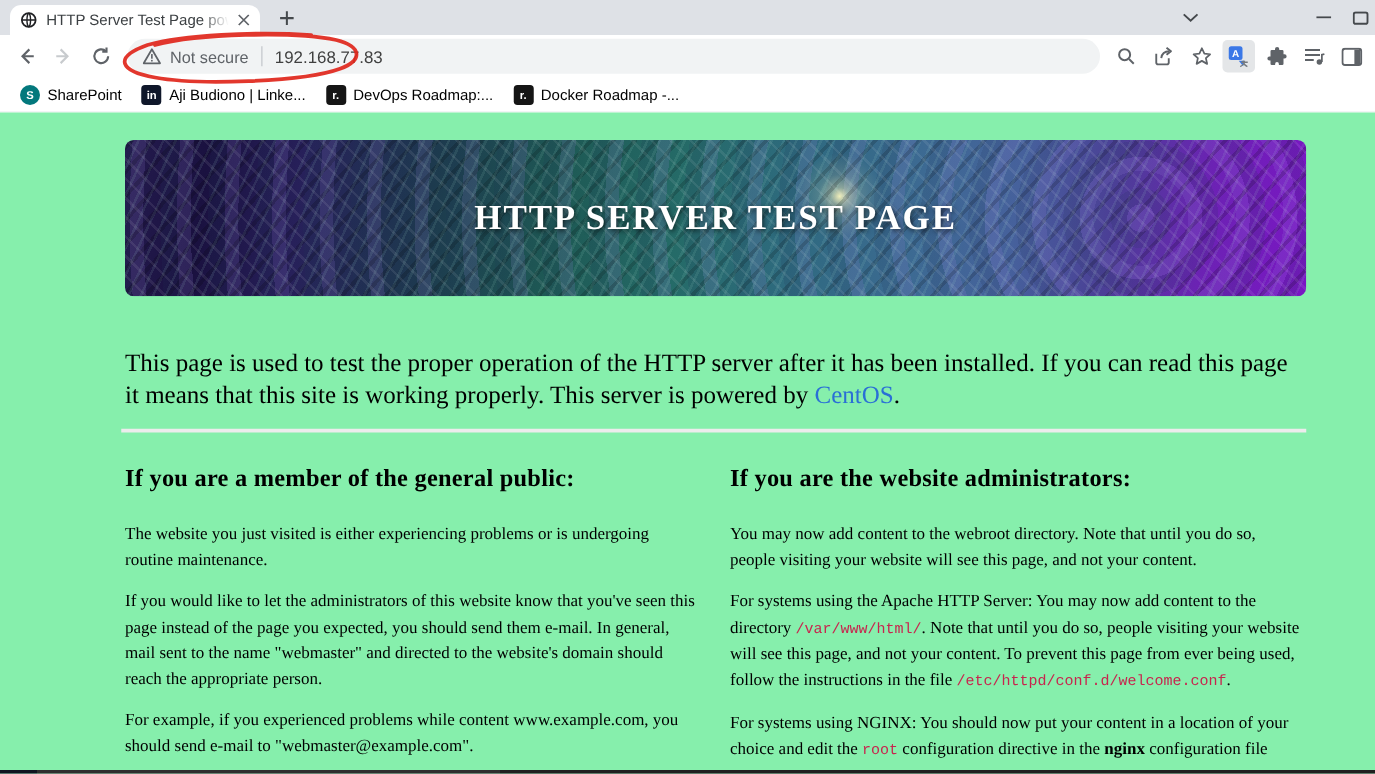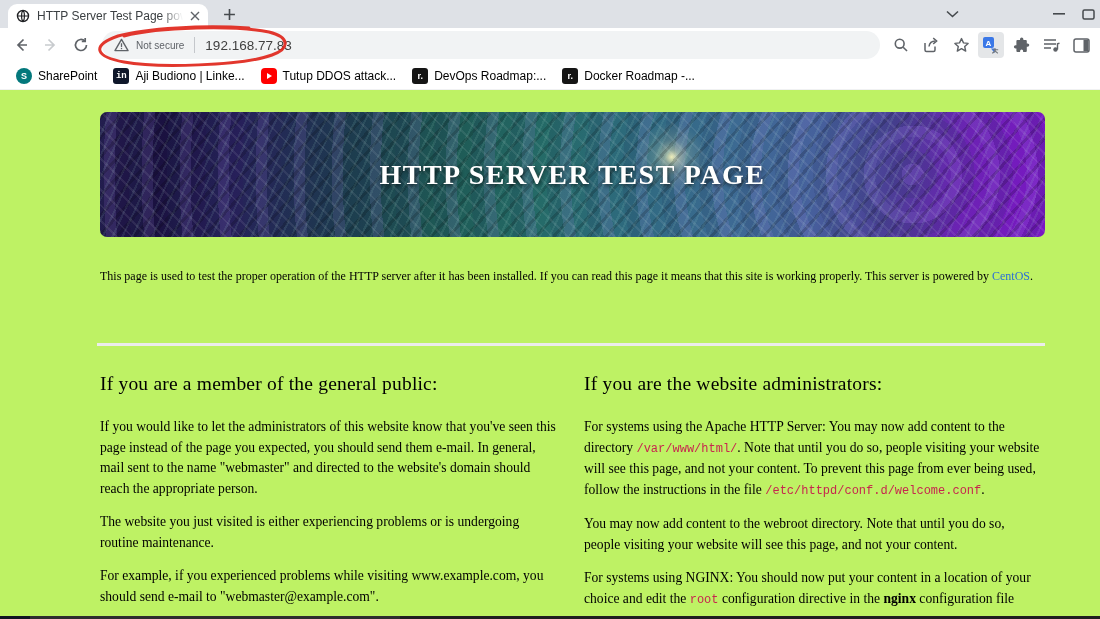--- a/index.html
+++ b/index.html
@@ -16,68 +16,68 @@
   .newtab { width:26px; height:26px; margin-left:8px; margin-bottom:1px; }
   .winctl { position:absolute; top:0; right:0; height:28px; display:flex; align-items:center; }
   .winctl .icon-btn { width:40px; height:28px; }
   .tabsearch { position:absolute; top:0; right:130px; width:36px; height:28px; }
 
   
   .toolbar { height:34px; background:#fff; display:flex; align-items:center; padding:0 6px; }
   .nav-ic { width:28px; height:28px; border-radius:50%; margin:0 1px; }
   .omnibox { flex:1; height:28px; background:#f1f3f4; border-radius:14px; margin:0 8px 0 6px;
              display:flex; align-items:center; padding:0 12px; gap:7px; max-width:800px; }
-  .sec-label { font-size:10px; color:#5f6368; white-space:nowrap; }
+  .sec-label { font-size:13px; color:#5f6368; white-space:nowrap; }
   .omni-sep { width:1px; height:16px; background:#c4c7cb; margin:0 3px; }
   .omni-url { font-size:13.5px; color:#404040; white-space:nowrap; }
   .tb-right { display:flex; align-items:center; gap:4px; }
   .tb-ic { width:26px; height:26px; border-radius:50%; }
   .translate-active { background:#e4e6e8; border-radius:4px; }
 
   
   .bookmarks { height:28px; background:#fff; display:flex; align-items:center; padding:0 8px;
                border-bottom:1px solid #f0f1f2; }
   .bm { display:flex; align-items:center; gap:6px; padding:3px 8px; border-radius:4px; cursor:pointer; }
   .bm-label { font-size:12px; color:#000000; white-space:nowrap; }
   .bi { width:16px; height:16px; display:flex; align-items:center; justify-content:center;
         font-size:10px; font-weight:bold; color:#fff; flex:none; }
   .bi-sharepoint { background:#03787c; border-radius:50%; font-size:9px; }
   .bi-diagram { background:transparent; }
   .bi-sheets { background:#0f9d58; border-radius:3px; }
-  .bi-linkedin { background:#0f172a; border-radius:3px; font-size:9px; font-weight:bold;font-family:Liberation Mono, monospace; }
+  .bi-linkedin { background:#0f172a; border-radius:3px; font-size:9px; font-weight:bold; }
   .bi-youtube { background:#f00; border-radius:4px; }
   .bi-haproxy { background:#1d2d50; border-radius:50%; border:2px solid #8ab4d8; }
   .bi-roadmap { background:#151515; border-radius:3px; font-size:9px; }
 
   
   .annot { position:absolute; left:84px; top:24px; z-index:50; pointer-events:none; }
 
   
-  .page { background:#bef264; height:529px; position:relative; font-family:"Liberation Serif", serif; color:#000; }
+  .page { background:#86efac; height:529px; position:relative; font-family:"Liberation Serif", serif; color:#000; }
   .banner { position:absolute; left:100px; top:22px; width:945px; height:125px; border-radius:7px;
             overflow:hidden; display:flex; align-items:center; justify-content:center;
             background:
               radial-gradient(circle at 60.5% 36%, rgba(250,246,190,.95) 0%, rgba(250,246,190,.45) 1.2%, rgba(250,246,190,.15) 3%, transparent 6%),
               repeating-radial-gradient(circle at 86% 50%, rgba(150,130,220,.16) 0 11px, rgba(30,50,85,.14) 11px 24px, transparent 24px 38px),
               linear-gradient(97deg,#241b4e 0%,#1a1140 7%,#27205a 15%,#1d3a4e 26%,#1e5a55 37%,#256b68 47%,#2f6a80 57%,#3d6a93 67%,#46619c 75%,#4b3f96 83%,#6c22b4 91%,#7a16c4 100%); }
   .banner::before { content:""; position:absolute; inset:0;
             background:
               repeating-linear-gradient(45deg, rgba(255,255,255,.08) 0 2px, transparent 2px 11px),
               repeating-linear-gradient(-48deg, rgba(0,0,0,.16) 0 3px, transparent 3px 13px),
               repeating-linear-gradient(115deg, rgba(170,230,210,.10) 0 2px, transparent 2px 9px); }
   .banner-title { position:relative; color:#fff; font-size:28px; font-weight:bold; letter-spacing:1.5px;
                   text-shadow:1px 2px 4px rgba(0,0,0,.65); }
 
-  .intro { position:absolute; left:100px; top:174px; width:942px; font-size:12px; line-height:25px; }
+  .intro { position:absolute; left:100px; top:189px; width:942px; font-size:20px; line-height:25px; }
   .page a { color:#2a6fd6; text-decoration:none; cursor:pointer; }
   .rule { position:absolute; left:97px; top:253px; width:948px; height:3px; background:#ececec; border:none; }
 
   .cols { position:absolute; left:100px; top:283px; width:942px; display:flex; gap:26px; }
   .col { width:458px; }
-  .col h2 { font-size:19.5px; font-weight:normal; margin-bottom:22px; letter-spacing:.2px; }
+  .col h2 { font-size:19.5px; font-weight:bold; margin-bottom:22px; letter-spacing:.2px; }
   .col p { font-size:13.6px; line-height:20.5px; margin-bottom:13px; }
   .col code { font-family:"Liberation Mono", monospace; font-size:12px; color:#c7254e; }
 
   .bottom-edge { position:absolute; left:0; bottom:0; width:1100px; height:3px;
                  background:linear-gradient(90deg,#0f1420 0 30px,#2e2e2e 30px 400px,#1f1f1f 400px 100%); }
 
   svg { display:block; }
 </style>
 </head>
 <body>
@@ -205,28 +205,20 @@
 <div class="bookmarks">
   <div class="bm">
     <span class="bi bi-sharepoint">S</span>
     <span class="bm-label">SharePoint</span>
   </div>
   <div class="bm">
     <span class="bi bi-linkedin">in</span>
     <span class="bm-label">Aji Budiono | Linke...</span>
   </div>
   <div class="bm">
-    <span class="bi bi-youtube">
-      <svg width="8" height="8" viewBox="0 0 8 8">
-          <path d="M2 1l5 3-5 3z" fill="#fff"></path>
-        </svg>
-    </span>
-    <span class="bm-label">Tutup DDOS attack...</span>
-  </div>
-  <div class="bm">
     <span class="bi bi-roadmap">r.</span>
     <span class="bm-label">DevOps Roadmap:...</span>
   </div>
   <div class="bm">
     <span class="bi bi-roadmap">r.</span>
     <span class="bm-label">Docker Roadmap -...</span>
   </div>
 
 </div>
 
@@ -235,26 +227,26 @@
     <span class="banner-title">HTTP SERVER TEST PAGE</span>
   </div>
 
   <p class="intro">This page is used to test the proper operation of the HTTP server after it has been installed. If you can read this page it means that this site is working properly. This server is powered by <a href="#">CentOS</a>.</p>
 
   <hr class="rule">
 
   <div class="cols">
     <div class="col">
       <h2>If you are a member of the general public:</h2>
+      <p>The website you just visited is either experiencing problems or is undergoing routine maintenance.</p>
       <p>If you would like to let the administrators of this website know that you've seen this page instead of the page you expected, you should send them e-mail. In general, mail sent to the name "webmaster" and directed to the website's domain should reach the appropriate person.</p>
-      <p>The website you just visited is either experiencing problems or is undergoing routine maintenance.</p>
-      <p>For example, if you experienced problems while visiting www.example.com, you should send e-mail to "webmaster@example.com".</p>
+      <p>For example, if you experienced problems while content www.example.com, you should send e-mail to "webmaster@example.com".</p>
     </div>
     <div class="col">
       <h2>If you are the website administrators:</h2>
+      <p>You may now add content to the webroot directory. Note that until you do so, people visiting your website will see this page, and not your content.</p>
       <p>For systems using the Apache HTTP Server: You may now add content to the directory <code>/var/www/html/</code>. Note that until you do so, people visiting your website will see this page, and not your content. To prevent this page from ever being used, follow the instructions in the file <code>/etc/httpd/conf.d/welcome.conf</code>.</p>
-      <p>You may now add content to the webroot directory. Note that until you do so, people visiting your website will see this page, and not your content.</p>
       <p>For systems using NGINX: You should now put your content in a location of your choice and edit the <code>root</code> configuration directive in the <b>nginx</b> configuration file</p>
     </div>
   </div>
 </div>
 
 <div class="bottom-edge"></div>
 
 </body></html>

